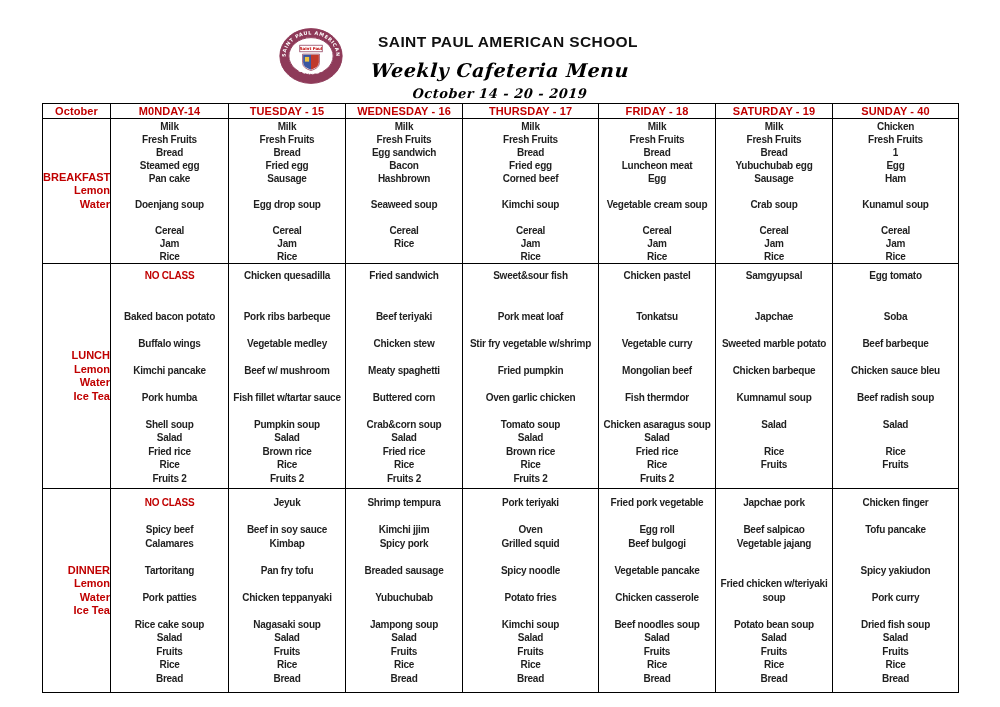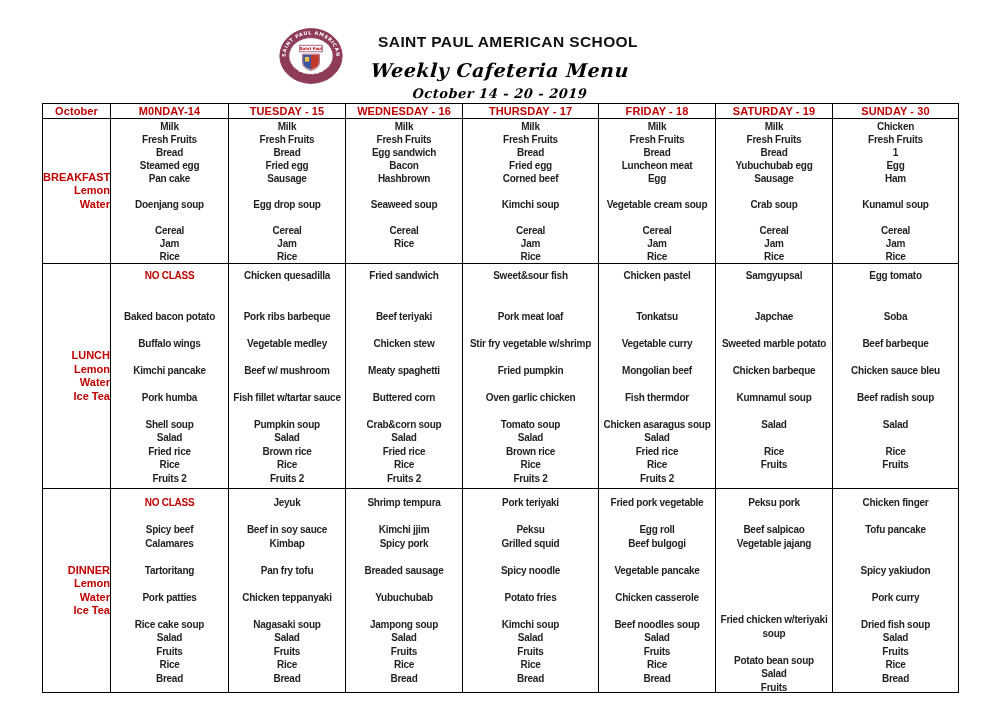--- a/index.html
+++ b/index.html
@@ -49,21 +49,21 @@
   .cell{overflow:hidden;}
   tr.breakfast .cell{height:144px;padding-top:1px;}
   tr.lunch     .cell{height:224px;padding-top:5px;}
   tr.dinner    .cell{height:203px;padding-top:7px;}
   tr.breakfast{height:145px;} tr.lunch{height:225px;} tr.dinner{height:204px;}
   .line{
     min-height:13.5px;line-height:13.5px;font-size:10px;font-weight:bold;
     letter-spacing:-0.25px;color:var(--text);white-space:nowrap;text-align:center;
   }
   tr.breakfast .line{min-height:13px;line-height:13px;}
-  .line.wrap{white-space:normal;margin-top:36px;}
+  .line.wrap{white-space:normal;}
   .line.red{color:var(--accent-red);text-align:center;}
 </style>
 </head>
 <body>
 
 <div class="page">
 
   <svg class="seal" viewBox="0 0 72 64" aria-hidden="true">
     <ellipse cx="36" cy="32" rx="33.5" ry="29.5" fill="#ffffff"></ellipse>
     <ellipse class="seal-ring" cx="36" cy="32" rx="28.5" ry="24.5"></ellipse>
@@ -106,21 +106,21 @@
     </colgroup>
     <thead>
       <tr>
           <th>October</th>
           <th>M0NDAY-14</th>
           <th>TUESDAY - 15</th>
           <th>WEDNESDAY - 16</th>
           <th>THURSDAY - 17</th>
           <th>FRIDAY - 18</th>
           <th>SATURDAY - 19</th>
-          <th>SUNDAY - 30</th>
+          <th>SUNDAY - 40</th>
         </tr>
     </thead>
     <tbody>
         <tr class="breakfast">
           <td class="label">
             <div>BREAKFAST</div>
             <div>Lemon</div>
             <div>Water</div>
           </td>
           <td>
@@ -432,21 +432,21 @@
               <div class="line">Salad</div>
               <div class="line">Fruits</div>
               <div class="line">Rice</div>
               <div class="line">Bread</div>
             </div>
           </td>
           <td>
             <div class="cell">
               <div class="line">Pork teriyaki</div>
               <div class="line">&nbsp;</div>
-              <div class="line">Peksu</div>
+              <div class="line">Oven</div>
               <div class="line">Grilled squid</div>
               <div class="line">&nbsp;</div>
               <div class="line">Spicy noodle</div>
               <div class="line">&nbsp;</div>
               <div class="line">Potato fries</div>
               <div class="line">&nbsp;</div>
               <div class="line">Kimchi soup</div>
               <div class="line">Salad</div>
               <div class="line">Fruits</div>
               <div class="line">Rice</div>
@@ -466,21 +466,21 @@
               <div class="line">&nbsp;</div>
               <div class="line">Beef noodles soup</div>
               <div class="line">Salad</div>
               <div class="line">Fruits</div>
               <div class="line">Rice</div>
               <div class="line">Bread</div>
             </div>
           </td>
           <td>
             <div class="cell">
-              <div class="line">Peksu pork</div>
+              <div class="line">Japchae pork</div>
               <div class="line">&nbsp;</div>
               <div class="line">Beef salpicao</div>
               <div class="line">Vegetable jajang</div>
               <div class="line">&nbsp;</div>
               <div class="line">&nbsp;</div>
               <div class="line wrap">Fried chicken w/teriyaki soup</div>
               <div class="line">&nbsp;</div>
               <div class="line">Potato bean soup</div>
               <div class="line">Salad</div>
               <div class="line">Fruits</div>

